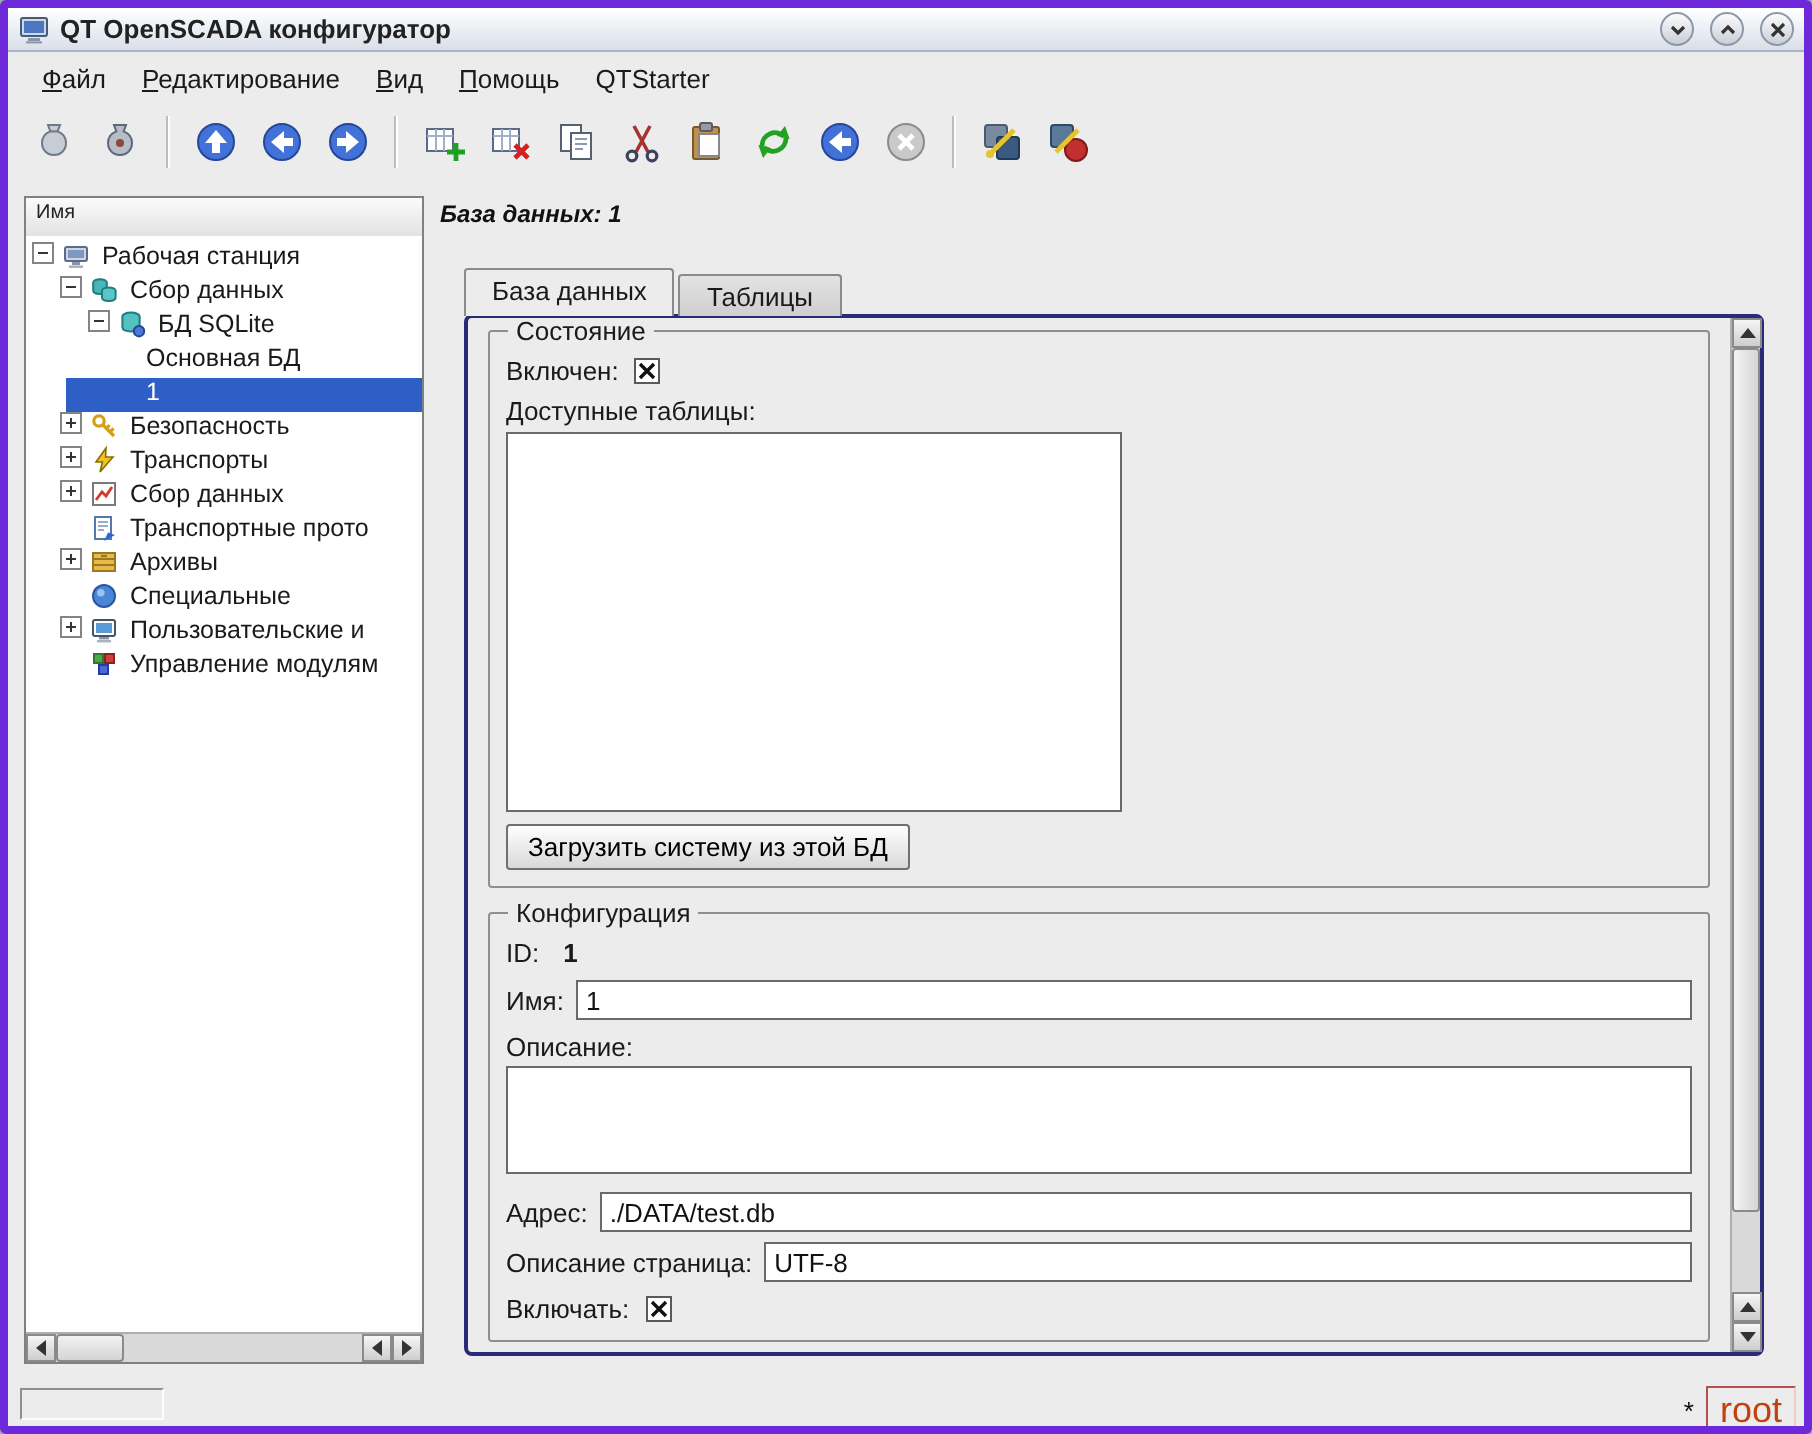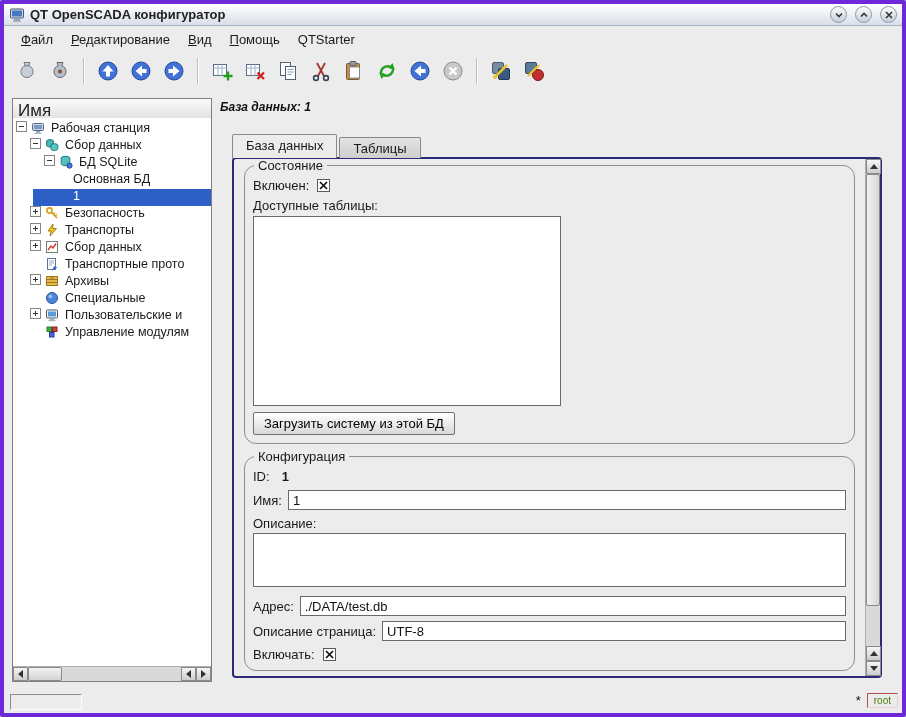--- a/index.html
+++ b/index.html
@@ -19,21 +19,21 @@
   .menu-item{padding:3px 9px;font-size:13px;white-space:nowrap}
   .menu-item u{text-decoration:underline}
 
   
   .toolbar{position:absolute;left:0;top:47px;right:0;height:40px;display:flex;align-items:center;padding-left:8px;gap:3px;background:#ececec}
   .tbtn{width:30px;height:30px;border:1px solid transparent;background:transparent;display:flex;align-items:center;justify-content:center;border-radius:3px}
   .tsep{width:2px;height:26px;margin:0 5px;border-left:1px solid #bdbdbd;border-right:1px solid #ffffff}
 
   
   .tree-panel{position:absolute;left:8px;top:94px;width:200px;height:584px;border:1px solid #808080;background:#ffffff}
-  .tree-header{height:30px;background:linear-gradient(#fbfbfb,#d5d5d5);border-bottom:1px solid #9a9a9a;padding:2px 5px;font-size:17px;color:#222}
+  .tree-header{height:30px;background:linear-gradient(#fbfbfb,#d5d5d5);border-bottom:1px solid #9a9a9a;padding:2px 5px;font-size:10px;color:#222}
   .tree-body{position:absolute;left:0;right:0;top:19px;bottom:15px;overflow:hidden;padding-top:3px;background:#fff}
   .trow{display:flex;height:17px;font-size:12.5px;white-space:nowrap}
   .d0{padding-left:3px}.d1{padding-left:17px}.d2{padding-left:31px}.d3{padding-left:45px}
   .exp{width:11px;height:11px;flex:0 0 11px;margin-right:4px;border:1px solid #848484;background:#fff;position:relative}
   .exp.plus::before,.exp.minus::before{content:"";position:absolute;left:2px;right:2px;top:4px;height:1px;background:#333}
   .exp.plus::after{content:"";position:absolute;top:2px;bottom:2px;left:4px;width:1px;background:#333}
   .exp.none{border:none;background:transparent}
   .ticon{width:15px;height:14px;flex:0 0 15px;margin-right:5px}
   .trow.sel{background:linear-gradient(90deg,#ffffff 20px,#2d5fc7 20px);color:#fff}
 
@@ -51,21 +51,21 @@
   .content-panel{position:absolute;left:216px;top:94px;width:682px;height:584px}
   .page-title{position:absolute;left:0;right:0;top:2px;font-size:12px;font-weight:bold;font-style:italic;color:#111}
   .tabbar{position:absolute;left:12px;top:36px;height:24px;display:flex;align-items:flex-end;z-index:3}
   .tab{border:1px solid #8a8a8a;border-bottom:none;padding:3px 13px;font-size:13px;border-radius:2px 2px 0 0;white-space:nowrap}
   .tab.active{background:#ececec;height:24px;z-index:3}
   .tab.inactive{background:linear-gradient(#e3e3e3,#cfcfcf);height:21px;margin-left:2px}
 
   .pane{position:absolute;left:12px;top:59px;width:650px;height:521px;border:2px solid #2a2a78;border-radius:4px;background:#ececec}
   .viewport{position:absolute;left:2px;top:0px;right:17px;bottom:2px;overflow:hidden;padding:0 6px}
 
-  .groupbox{position:relative;border:1px solid #8f8f8f;border-radius:12px;margin:0 2px;background:#ececec}
+  .groupbox{position:relative;border:1px solid #8f8f8f;border-radius:2px;margin:0 2px;background:#ececec}
   .legend{position:absolute;top:-8px;left:9px;background:#ececec;padding:0 4px;font-size:13px;white-space:nowrap}
   .g-state{margin-top:6px;padding:12px 8px 8px 8px}
   .g-config{margin-top:12px;padding:12px 8px 8px 8px}
 
   .frow{display:flex;align-items:center}
   .flabel{margin-right:6px;white-space:nowrap}
   .checkbox{width:13px;height:13px;border:1px solid #5a5a5a;background:#fff;display:inline-flex;align-items:center;justify-content:center;margin-left:2px}
   .listbox{width:308px;height:190px;margin-top:3px;border:1px solid #6a6a6a;background:#fff}
   .btn{margin-top:6px;border:1px solid #707070;background:linear-gradient(#ffffff,#d8d8d8);padding:3px 10px;font-size:13px;border-radius:2px;font-family:"Liberation Sans",sans-serif}
   .txt{flex:1;border:1px solid #6a6a6a;background:#fff;height:20px;font-family:"Liberation Sans",sans-serif;font-size:13px;padding:1px 4px;color:#111}
@@ -76,21 +76,21 @@
   
   .vscroll{position:absolute;top:0;right:0;bottom:0;width:15px;background:#d9d9d9;border-left:1px solid #aeaeae;display:flex;flex-direction:column}
   .vtrack{flex:1;position:relative}
   .vthumb{position:absolute;left:0;right:0;top:0;height:calc(100% - 40px);background:linear-gradient(90deg,#f3f3f3,#d6d6d6);border:1px solid #8a8a8a;border-radius:2px}
 
   
   .statusbar{position:absolute;left:0;right:0;bottom:0;height:22px;background:#ececec}
   .status-cell{position:absolute;left:6px;top:3px;width:72px;height:16px;border:1px solid;border-color:#8f8f8f #fdfdfd #fdfdfd #8f8f8f;background:#ececec}
   .status-right{position:absolute;right:4px;top:2px;display:flex;align-items:center;gap:6px}
   .modified{font-size:13px;color:#111}
-  .user-box{border:1px solid;border-color:#b05050 #eecccc #eecccc #b05050;color:#4d7c0f;font-size:10px;padding:1px 6px;background:#ececec}
+  .user-box{border:1px solid;border-color:#b05050 #eecccc #eecccc #b05050;color:#c2410c;font-size:18px;padding:1px 6px;background:#ececec}
 </style>
 </head>
 <body>
 
 <div class="window">
 
   <div class="titlebar">
     <span class="wicon">
       <svg width="16" height="16" viewBox="0 0 16 16">
         <rect x="1.5" y="2" width="13" height="9" rx="1" fill="#cfd8e8" stroke="#4a5a74"></rect>

